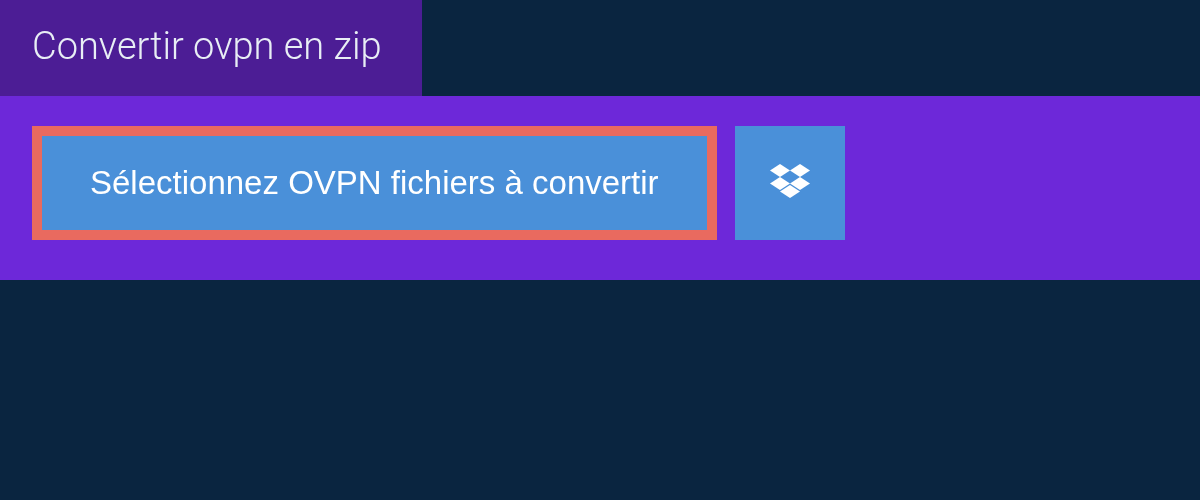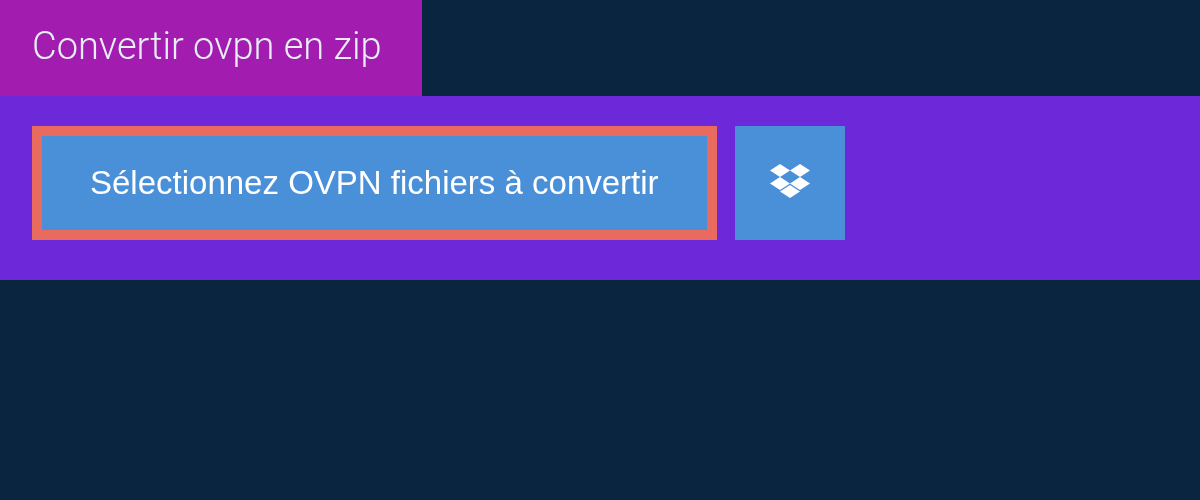--- a/index.html
+++ b/index.html
@@ -12,21 +12,21 @@
       height: 500px;
       background: #0a2540;
       font-family: -apple-system, BlinkMacSystemFont, "Segoe UI", Roboto, Helvetica, Arial, sans-serif;
       overflow: hidden;
     }
     .tab-container {
       width: 100%;
     }
     .tab {
       display: inline-block;
-      background: #a21caf;
+      background: #4c1d95;
       color: #e8eef5;
       font-size: 38px;
       font-weight: 300;
       padding: 24px 40px 28px 32px;
       margin: 0;
       text-align: right;
     }
     .content-panel {
       background: #6d28d9;
       padding: 30px 32px 40px 32px;

